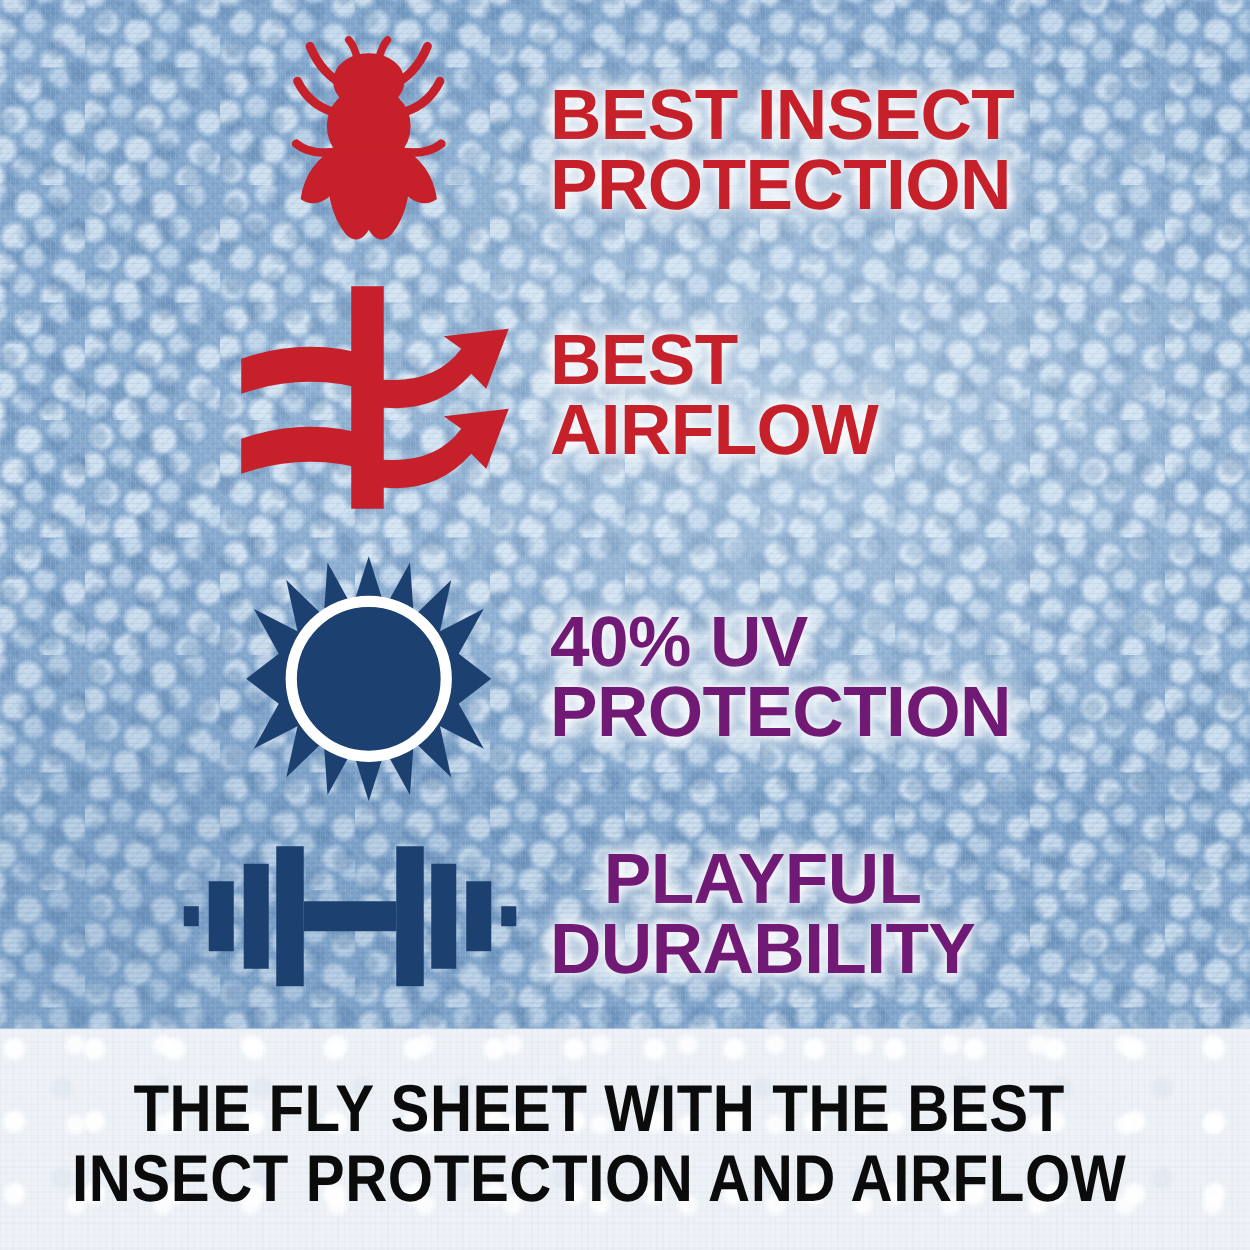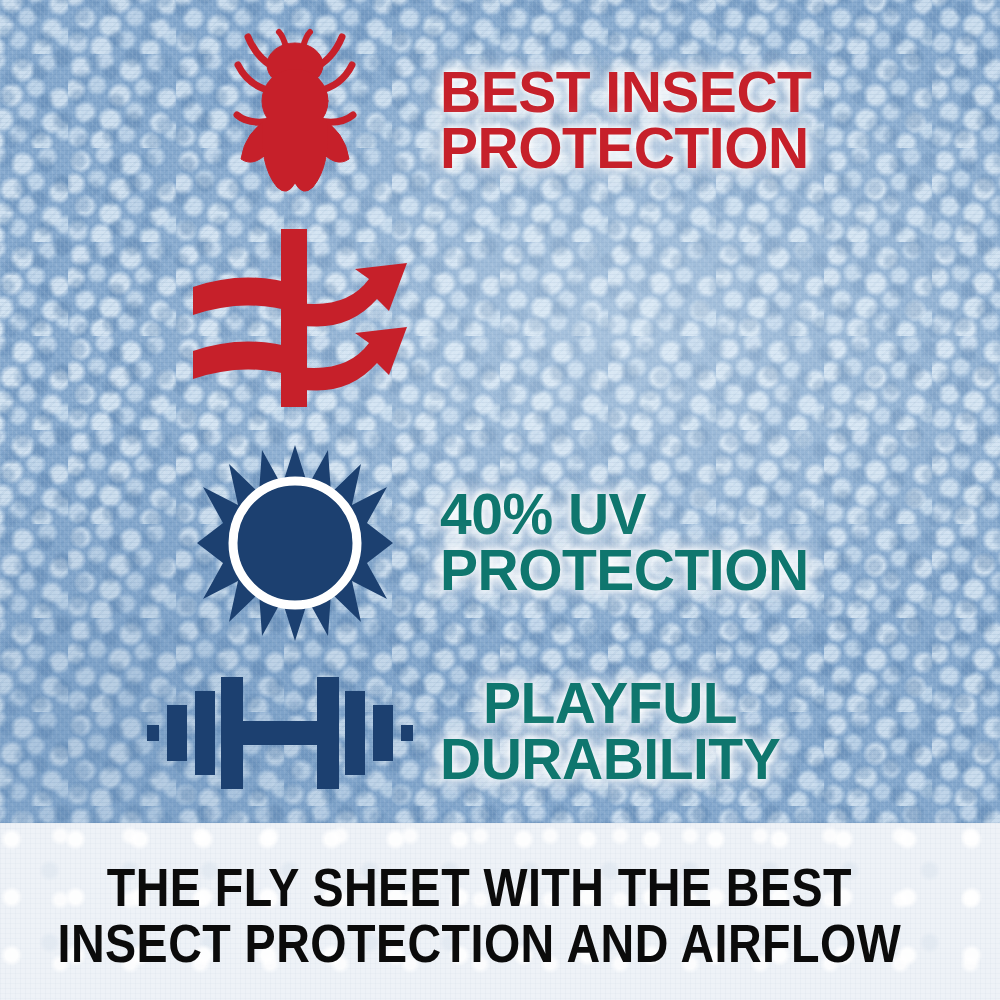--- a/index.html
+++ b/index.html
@@ -106,21 +106,21 @@
   }
   .headline.red {
     color:#c6202a;
     text-shadow:
       0 0 7px rgba(255,255,255,.95),
       0 0 13px rgba(255,255,255,.9),
       0 0 20px rgba(255,255,255,.72),
       0 0 30px rgba(255,255,255,.45);
   }
   .headline.navy {
-    color:#0f766e;
+    color:#701a75;
     text-shadow:
       0 0 7px rgba(255,255,255,.95),
       0 0 13px rgba(255,255,255,.9),
       0 0 20px rgba(255,255,255,.72),
       0 0 30px rgba(255,255,255,.45);
   }
 
   
   #row-insect  { left:150px; top:14px;  width:860px; height:190px; }
   #row-airflow { left:150px; top:222px; width:860px; height:190px; }
@@ -232,20 +232,24 @@
           <path d="M8 126 q52 -18 104 -2 l0 28 q-52 -16 -104 2 Z"></path>
 
           <path d="M114 78 q48 6 70 -24 l-14 -10 l52 -6 l-18 48 l-12 -12 q-30 34 -78 26 Z"></path>
 
           <path d="M114 142 q48 6 70 -24 l-14 -10 l52 -6 l-18 48 l-12 -12 q-30 34 -78 26 Z"></path>
 
           <rect x="96" y="4" width="26" height="178"></rect>
         </g>
       </svg>
     </div>
+    <div class="text-cell">
+      <div class="headline red">BEST
+AIRFLOW</div>
+    </div>
   </div>
 
   <div class="row" id="row-uv">
     <div class="icon-cell">
       <svg width="200" height="200" viewBox="0 0 200 200">
 
         <polygon fill="#1c4070" points="
           100,2 113,43 133,7 136,50 166,21 157,62 192,44 172,80
           198,100 172,120 192,156 157,138 166,179 136,150 133,193 113,157
           100,198 87,157 67,193 64,150 34,179 43,138 8,156 28,120

